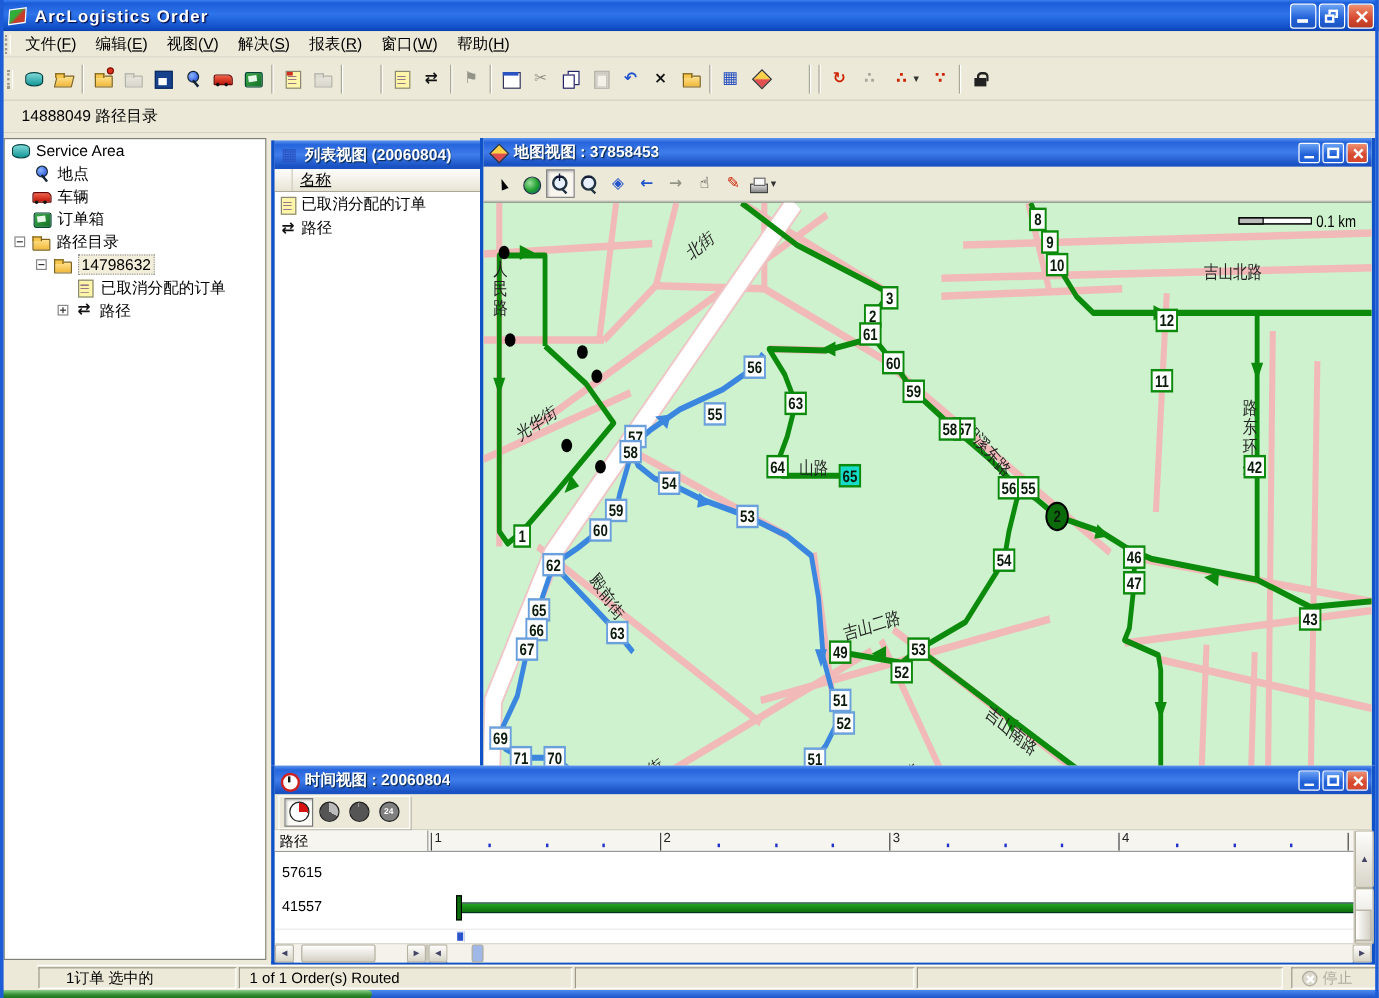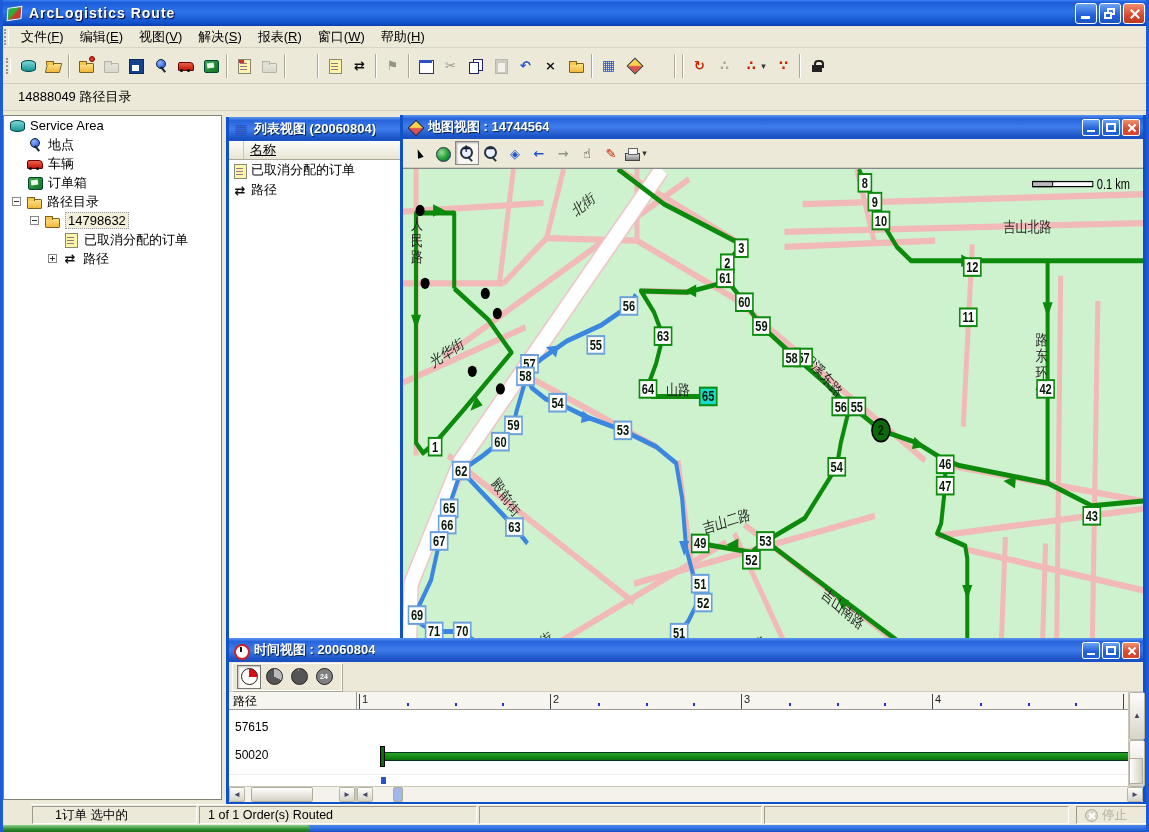--- a/index.html
+++ b/index.html
@@ -185,21 +185,21 @@
 </style>
 </head>
 <body>
 
 <div class="app">
   <div class="edge-l"></div>
   <div class="edge-r"></div>
 
   <div class="titlebar">
     <span class="t-icon"></span>
-    <span class="t-text">ArcLogistics Route</span>
+    <span class="t-text">ArcLogistics Order</span>
     <div class="winbtns">
       <div class="wb min">
           <span class="s"></span>
         </div>
       <div class="wb restore">
           <span class="s"></span>
           <span class="s2"></span>
         </div>
       <div class="wb close">
           <span class="s"></span>
@@ -420,21 +420,21 @@
         <div class="sb-btn">◄</div>
         <div class="sb-track">
             <div class="sb-thumb" style="left:2px;width:52px;"></div>
           </div>
       </div>
     </div>
 
     <div class="child" id="mapwin">
       <div class="child-title">
         <span class="ic ic-map"></span>
-        <span class="ct-text">地图视图 : 14744564</span>
+        <span class="ct-text">地图视图 : 37858453</span>
         <div class="cbtns">
           <div class="cb min">
               <span class="s"></span>
             </div>
           <div class="cb max">
               <span class="s"></span>
             </div>
           <div class="cb close">
               <span class="s"></span>
               <span class="s2"></span>
@@ -861,21 +861,21 @@
             <div class="tick-major" style="left: 575px;"></div>
             <div class="tick-label" style="left: 578px;">4</div>
             <div class="tick-minor" style="left: 622.75px;"></div>
             <div class="tick-minor" style="left: 670.5px;"></div>
             <div class="tick-minor" style="left: 718.25px;"></div>
             <div class="tick-major" style="left: 766px;"></div>
           </div>
       </div>
       <div class="tv-content" id="tvcontent">
           <div class="tv-rowlabel" style="top: 10px;">57615</div>
-          <div class="tv-rowlabel" style="top: 38px;">50020</div>
+          <div class="tv-rowlabel" style="top: 38px;">41557</div>
           <div class="tv-bar" style="left: 154px; top: 42px; right: 14px;"></div>
           <div class="tv-ibeam" style="left: 151px; top: 36px;"></div>
         </div>
       <div class="tv-markstrip" id="tvmarks">
           <div class="tv-bluemark" style="left: 151px;"></div>
         </div>
       <div class="tv-scrollrow">
         <div style="width:128px;display:flex;border-right:2px solid #cac6ba;">
           <div class="sb-btn">◄</div>
           <div class="sb-track">

